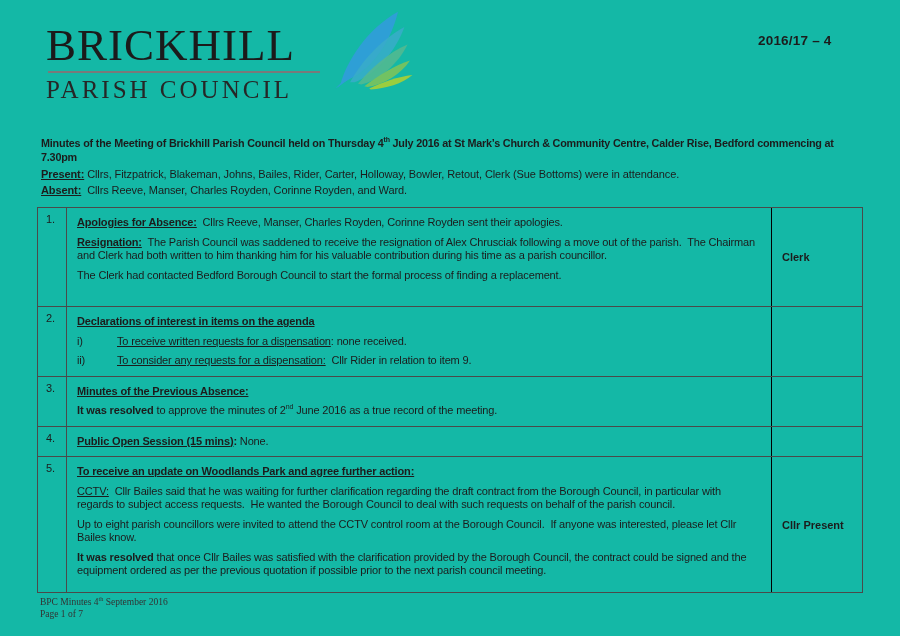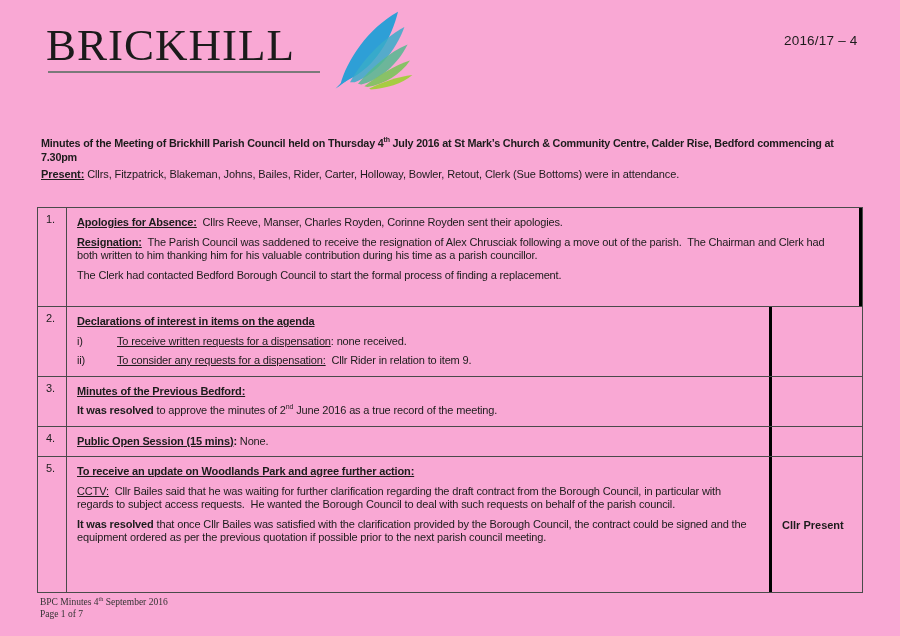--- a/index.html
+++ b/index.html
@@ -1,39 +1,39 @@
 <!DOCTYPE html>
 <html><head>
 <meta charset="utf-8">
 <style>
   * { margin:0; padding:0; box-sizing:border-box; }
   html,body { width:900px; height:636px; background:#ffffff; font-family:"Liberation Sans", sans-serif; color:#1c1c1c; }
-  .page { position:relative; width:900px; height:636px; background:#f9a8d4; overflow:hidden; }
+  .page { position:relative; width:900px; height:636px; background:#14b8a6; overflow:hidden; }
 
   
   .logo { position:absolute; left:46px; top:22px; }
   .brand-line1 { font-family:"Liberation Serif", serif; font-size:45px; line-height:46px; letter-spacing:1px; color:#1b1b1b; }
   .brand-rule { width:272px; height:2px; background:#7a7a7a; margin:3px 0 4px 2px; }
   .brand-line2 { font-family:"Liberation Serif", serif; font-size:25px; line-height:26px; letter-spacing:3px; color:#262626; }
   .leaf { position:absolute; left:334px; top:8px; width:80px; height:86px; }
 
   
-  .doc-number { position:absolute; left:784px; top:33px; font-size:13.5px; font-weight:normal; letter-spacing:.2px; }
+  .doc-number { position:absolute; left:758px; top:33px; font-size:13.5px; font-weight:bold; letter-spacing:.2px; }
 
   
   .title { position:absolute; left:41px; top:136px; width:822px; font-size:10.8px; font-weight:bold; letter-spacing:-0.2px; line-height:14px; white-space:pre-wrap; }
   .attendance { position:absolute; left:41px; top:166px; width:822px; font-size:11px; letter-spacing:-0.1px; }
   .att-line { line-height:16px; white-space:pre-wrap; }
 
   
   .mtable { position:absolute; left:37px; top:207px; width:826px; border:1px solid #4a4a4a; }
   .trow { display:flex; border-top:1px solid #4a4a4a; }
   .trow:first-child { border-top:none; }
   .cell-num { width:29px; border-right:1px solid #4a4a4a; padding:5px 0 0 8px; font-size:11px; }
-  .cell-content { flex:1; border-right:3px solid #000000; padding:2px 12px 2px 10px; }
+  .cell-content { flex:1; border-right:1px solid #000000; padding:2px 12px 2px 10px; }
   .cell-action { width:90px; display:flex; align-items:center; padding-left:10px; font-size:11px; font-weight:bold; }
   .row-1 { min-height:98px; } .row-2 { min-height:67px; } .row-3 { min-height:46px; }
   .row-4 { min-height:29px; } .row-5 { min-height:136px; }
   .para { font-size:11px; line-height:13.5px; letter-spacing:-0.15px; margin:6px 0; white-space:pre-wrap; }
   .para.listed { display:flex; }
   .para.listed .marker { width:40px; flex:0 0 40px; }
   .para.listed .runs { flex:1; }
   .b { font-weight:bold; }
   .u { text-decoration:underline; }
   sup { font-size:7px; vertical-align:super; line-height:0; }
@@ -43,76 +43,80 @@
   .footer sup { font-size:6px; }
 </style>
 </head>
 <body>
 
 <div class="page">
 
   <div class="logo">
     <div class="brand-line1">BRICKHILL</div>
     <div class="brand-rule"></div>
+    <div class="brand-line2">PARISH COUNCIL</div>
   </div>
   <svg class="leaf" viewBox="0 0 100 100" aria-hidden="true">
     <path d="M2,97 C14,84 30,70 44,60 L40,68 C28,78 12,90 2,97 Z" fill="#2e9fd6"></path>
     <path d="M8,92 C16,62 42,22 80,1 C72,34 52,70 18,86 Z" fill="#2e9fd6"></path>
     <path d="M20,89 C34,64 58,36 88,20 C77,50 54,78 26,89 Z" fill-opacity="0.85" fill="#38abc9"></path>
     <path d="M30,91 C46,72 68,52 92,42 C80,66 58,86 34,92 Z" fill-opacity="0.85" fill="#55b98f"></path>
     <path d="M38,94 C55,81 76,68 95,62 C83,80 62,92 42,95 Z" fill-opacity="0.9" fill="#7cc35b"></path>
     <path d="M44,97 C60,89 80,82 98,80 C86,91 64,97 46,98 Z" fill-opacity="0.95" fill="#a2cd39"></path>
   </svg>
 
   <div class="doc-number">2016/17 – 4</div>
 
   <div class="title"><span class="b">Minutes of the Meeting of Brickhill Parish Council held on Thursday 4</span><sup class="b">th</sup><span class="b"> July 2016 at St Mark’s Church &amp; Community Centre, Calder Rise, Bedford commencing at 7.30pm</span></div>
 
   <div class="attendance">
     <div class="att-line"><span class="b u">Present:</span><span> Cllrs, Fitzpatrick, Blakeman, Johns, Bailes, Rider, Carter, Holloway, Bowler, Retout, Clerk (Sue Bottoms) were in attendance.</span></div>
+    <div class="att-line"><span class="b u">Absent:</span><span>  Cllrs Reeve, Manser, Charles Royden, Corinne Royden, and Ward.</span></div>
   </div>
 
   <div class="mtable">
       <div class="trow row-1">
         <div class="cell-num">1.</div>
         <div class="cell-content">
           <div class="para"><span class="b u">Apologies for Absence:</span><span>  Cllrs Reeve, Manser, Charles Royden, Corinne Royden sent their apologies.</span></div>
           <div class="para"><span class="b u">Resignation:</span><span>  The Parish Council was saddened to receive the resignation of Alex Chrusciak following a move out of the parish.  The Chairman and Clerk had both written to him thanking him for his valuable contribution during his time as a parish councillor.</span></div>
           <div class="para"><span>The Clerk had contacted Bedford Borough Council to start the formal process of finding a replacement.</span></div>
         </div>
+        <div class="cell-action">Clerk</div>
       </div>
       <div class="trow row-2">
         <div class="cell-num">2.</div>
         <div class="cell-content">
           <div class="para"><span class="b u">Declarations of interest in items on the agenda</span></div>
           <div class="para listed"><span class="marker">i)</span><span class="runs"><span class="u">To receive written requests for a dispensation</span><span>: none received.</span></span></div>
           <div class="para listed"><span class="marker">ii)</span><span class="runs"><span class="u">To consider any requests for a dispensation:</span><span>  Cllr Rider in relation to item 9.</span></span></div>
         </div>
         <div class="cell-action"></div>
       </div>
       <div class="trow row-3">
         <div class="cell-num">3.</div>
         <div class="cell-content">
-          <div class="para"><span class="b u">Minutes of the Previous Bedford:</span></div>
+          <div class="para"><span class="b u">Minutes of the Previous Absence:</span></div>
           <div class="para"><span class="b">It was resolved</span><span> to approve the minutes of 2</span><sup>nd</sup><span> June 2016 as a true record of the meeting.</span></div>
         </div>
         <div class="cell-action"></div>
       </div>
       <div class="trow row-4">
         <div class="cell-num">4.</div>
         <div class="cell-content">
           <div class="para"><span class="b u">Public Open Session (15 mins)</span><span class="b">:</span><span> None.</span></div>
         </div>
         <div class="cell-action"></div>
       </div>
       <div class="trow row-5">
         <div class="cell-num">5.</div>
         <div class="cell-content">
           <div class="para"><span class="b u">To receive an update on Woodlands Park and agree further action:</span></div>
           <div class="para"><span class="u">CCTV:</span><span>  Cllr Bailes said that he was waiting for further clarification regarding the draft contract from the Borough Council, in particular with regards to subject access requests.  He wanted the Borough Council to deal with such requests on behalf of the parish council.</span></div>
+          <div class="para"><span>Up to eight parish councillors were invited to attend the CCTV control room at the Borough Council.  If anyone was interested, please let Cllr Bailes know.</span></div>
           <div class="para"><span class="b">It was resolved</span><span> that once Cllr Bailes was satisfied with the clarification provided by the Borough Council, the contract could be signed and the equipment ordered as per the previous quotation if possible prior to the next parish council meeting.</span></div>
         </div>
         <div class="cell-action">Cllr Present</div>
       </div>
     </div>
 
   <div class="footer">
     <div><span>BPC Minutes 4</span><sup>th</sup><span> September 2016</span></div>
     <div>Page 1 of 7</div>
   </div>

